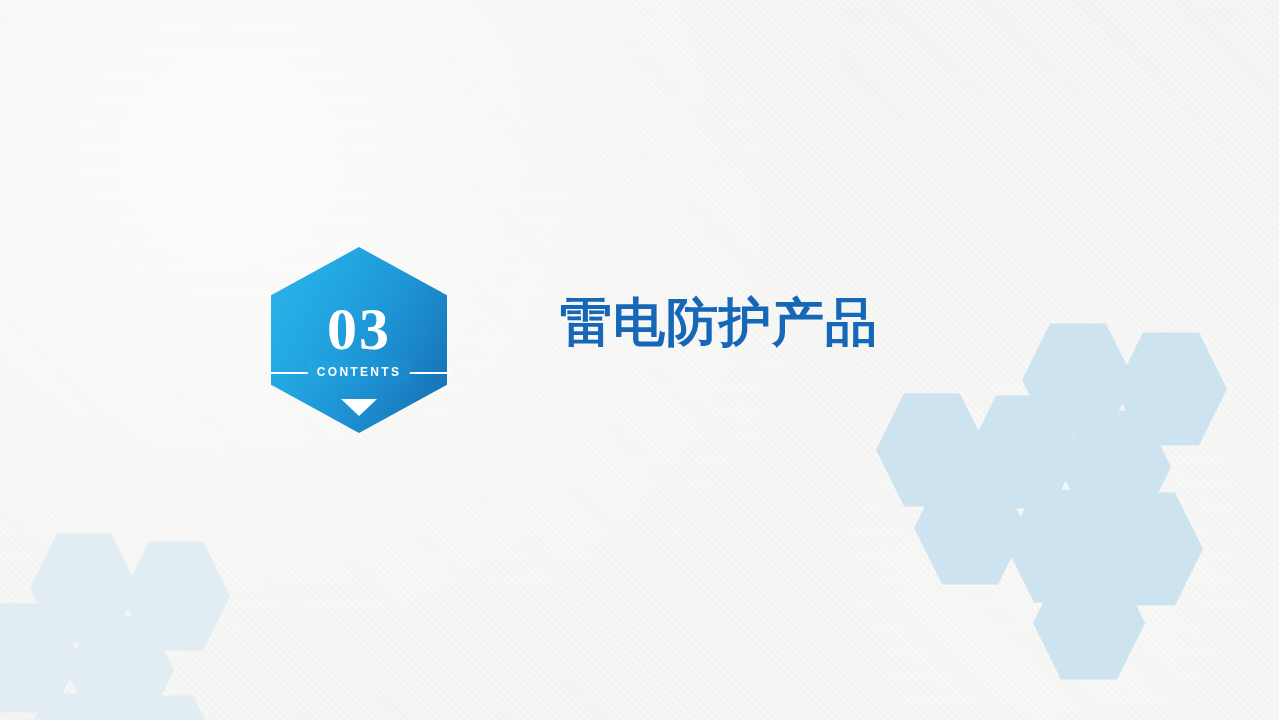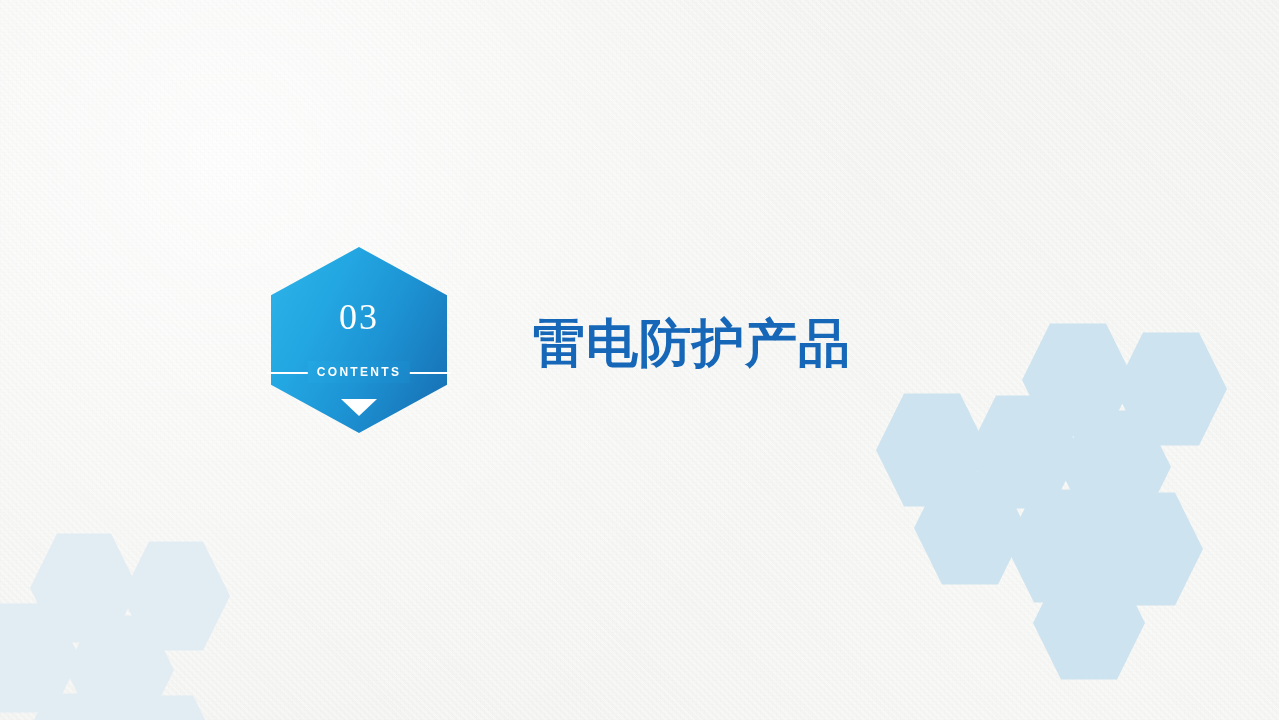--- a/index.html
+++ b/index.html
@@ -67,25 +67,25 @@
     position: absolute;
     inset: 0;
     display: flex;
     flex-direction: column;
     align-items: center;
     justify-content: flex-start;
   }
   .badge-number {
     font-family: "Liberation Serif", "DejaVu Serif", serif;
     color: #ffffff;
-    font-size: 36px;
+    font-size: 60px;
     line-height: 1;
     letter-spacing: 2px;
     margin-top: 52px;
-    font-weight: 400;
+    font-weight: 700;
   }
   .badge-rule {
     position: absolute;
     left: -4px;
     right: -4px;
     top: 125px;
     height: 1.6px;
     background: #ffffff;
   }
   .badge-contents {
@@ -110,30 +110,29 @@
     width: 0;
     height: 0;
     border-left: 18px solid transparent;
     border-right: 18px solid transparent;
     border-top: 17px solid #ffffff;
   }
 
   
   .slide-title {
     position: absolute;
-    left: 533px;
+    left: 560px;
     top: 296px;
-    font-family: Liberation Sans, sans-serif;
+    font-family: Liberation Mono, monospace;
     font-size: 52px;
     font-weight: bold;
     color: #1667b8;
     letter-spacing: 1px;
     line-height: 62px;
     white-space: nowrap;
-    margin-top: 16px;
   }
 </style>
 </head>
 <body>
 
 <div class="slide">
 
   <div class="grain"></div>
 
   <div class="honeycomb" id="right-cluster">

